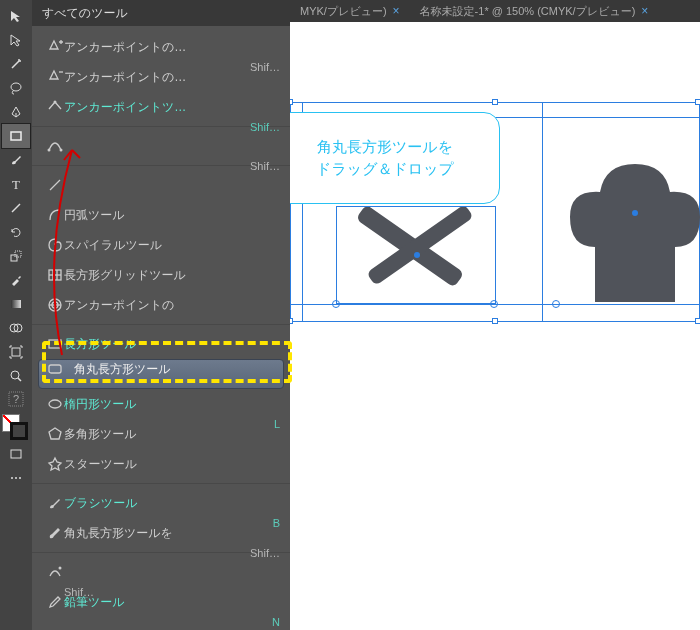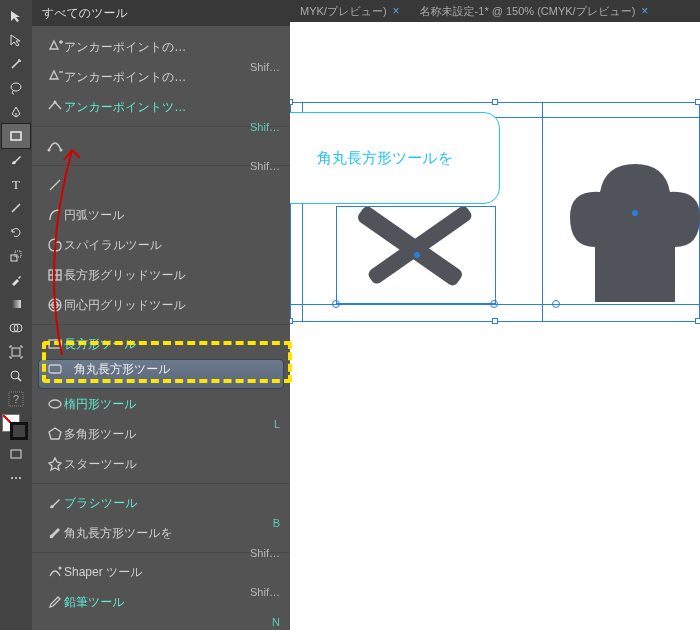--- a/index.html
+++ b/index.html
@@ -90,20 +90,21 @@
       <div class="anchor" style="left:262px;top:198px;"></div>
     </div>
   </div>
 
   <svg style="position:absolute;left:80px;top:110px;pointer-events:none;" width="220" height="60">
     <path d="M 195 20 L 195 48 L 0 22 Z" fill="#fff" stroke="#29c1f2" stroke-width="1.5" stroke-linejoin="round"></path>
   </svg>
   <div class="callout">
     <div class="callout-text">
       <span>角丸長方形ツールを</span><br>
+      <span>ドラッグ＆ドロップ</span>
     </div>
   </div>
 
   <div class="toolbar">
     <div class="tool-slot">
         <svg width="14" height="14">
           <path d="M2 2 L2 12 L5 9 L8 13 L10 12 L7 8 L11 8 Z" fill="#ddd"></path>
         </svg>
       </div>
     <div class="tool-slot">
@@ -306,21 +307,21 @@
           </div>
           <div class="tool-row">
             <span class="icon">
               <svg width="16" height="16" viewBox="0 0 16 16">
                 <circle cx="8" cy="8" r="6" stroke="#ccc" fill="none" stroke-width="1.3"></circle>
                 <circle cx="8" cy="8" r="3" stroke="#ccc" fill="none" stroke-width="1.3"></circle>
                 <line x1="8" y1="2" x2="8" y2="14" stroke="#ccc" fill="none" stroke-width="1.3"></line>
                 <line x1="2" y1="8" x2="14" y2="8" stroke="#ccc" fill="none" stroke-width="1.3"></line>
               </svg>
             </span>
-            <span class="label">同心円グリッドツール</span>
+            <span class="label">アンカーポイントの</span>
             <span class="shortcut"></span>
           </div>
         </div>
         <div class="group">
           <div class="tool-row disabled">
             <span class="icon">
               <svg width="16" height="16" viewBox="0 0 16 16">
                 <rect x="2" y="4" width="12" height="8" stroke="#ccc" fill="none" stroke-width="1.3"></rect>
               </svg>
             </span>
@@ -388,21 +389,20 @@
           </div>
         </div>
         <div class="group">
           <div class="tool-row">
             <span class="icon">
               <svg width="16" height="16" viewBox="0 0 16 16">
                 <path d="M3 12 Q8 2 13 12" stroke="#ccc" fill="none" stroke-width="1.3"></path>
                 <circle cx="13" cy="4" r="1.5" fill="#ccc"></circle>
               </svg>
             </span>
-            <span class="label">Shaper ツール</span>
             <span class="shortcut">Shif…</span>
           </div>
           <div class="tool-row disabled">
             <span class="icon">
               <svg width="16" height="16" viewBox="0 0 16 16">
                 <path d="M3 13 L4 10 L11 3 L13 5 L6 12 Z" stroke="#ccc" fill="none" stroke-width="1.3"></path>
               </svg>
             </span>
             <span class="label">鉛筆ツール</span>
             <span class="shortcut">N</span>

